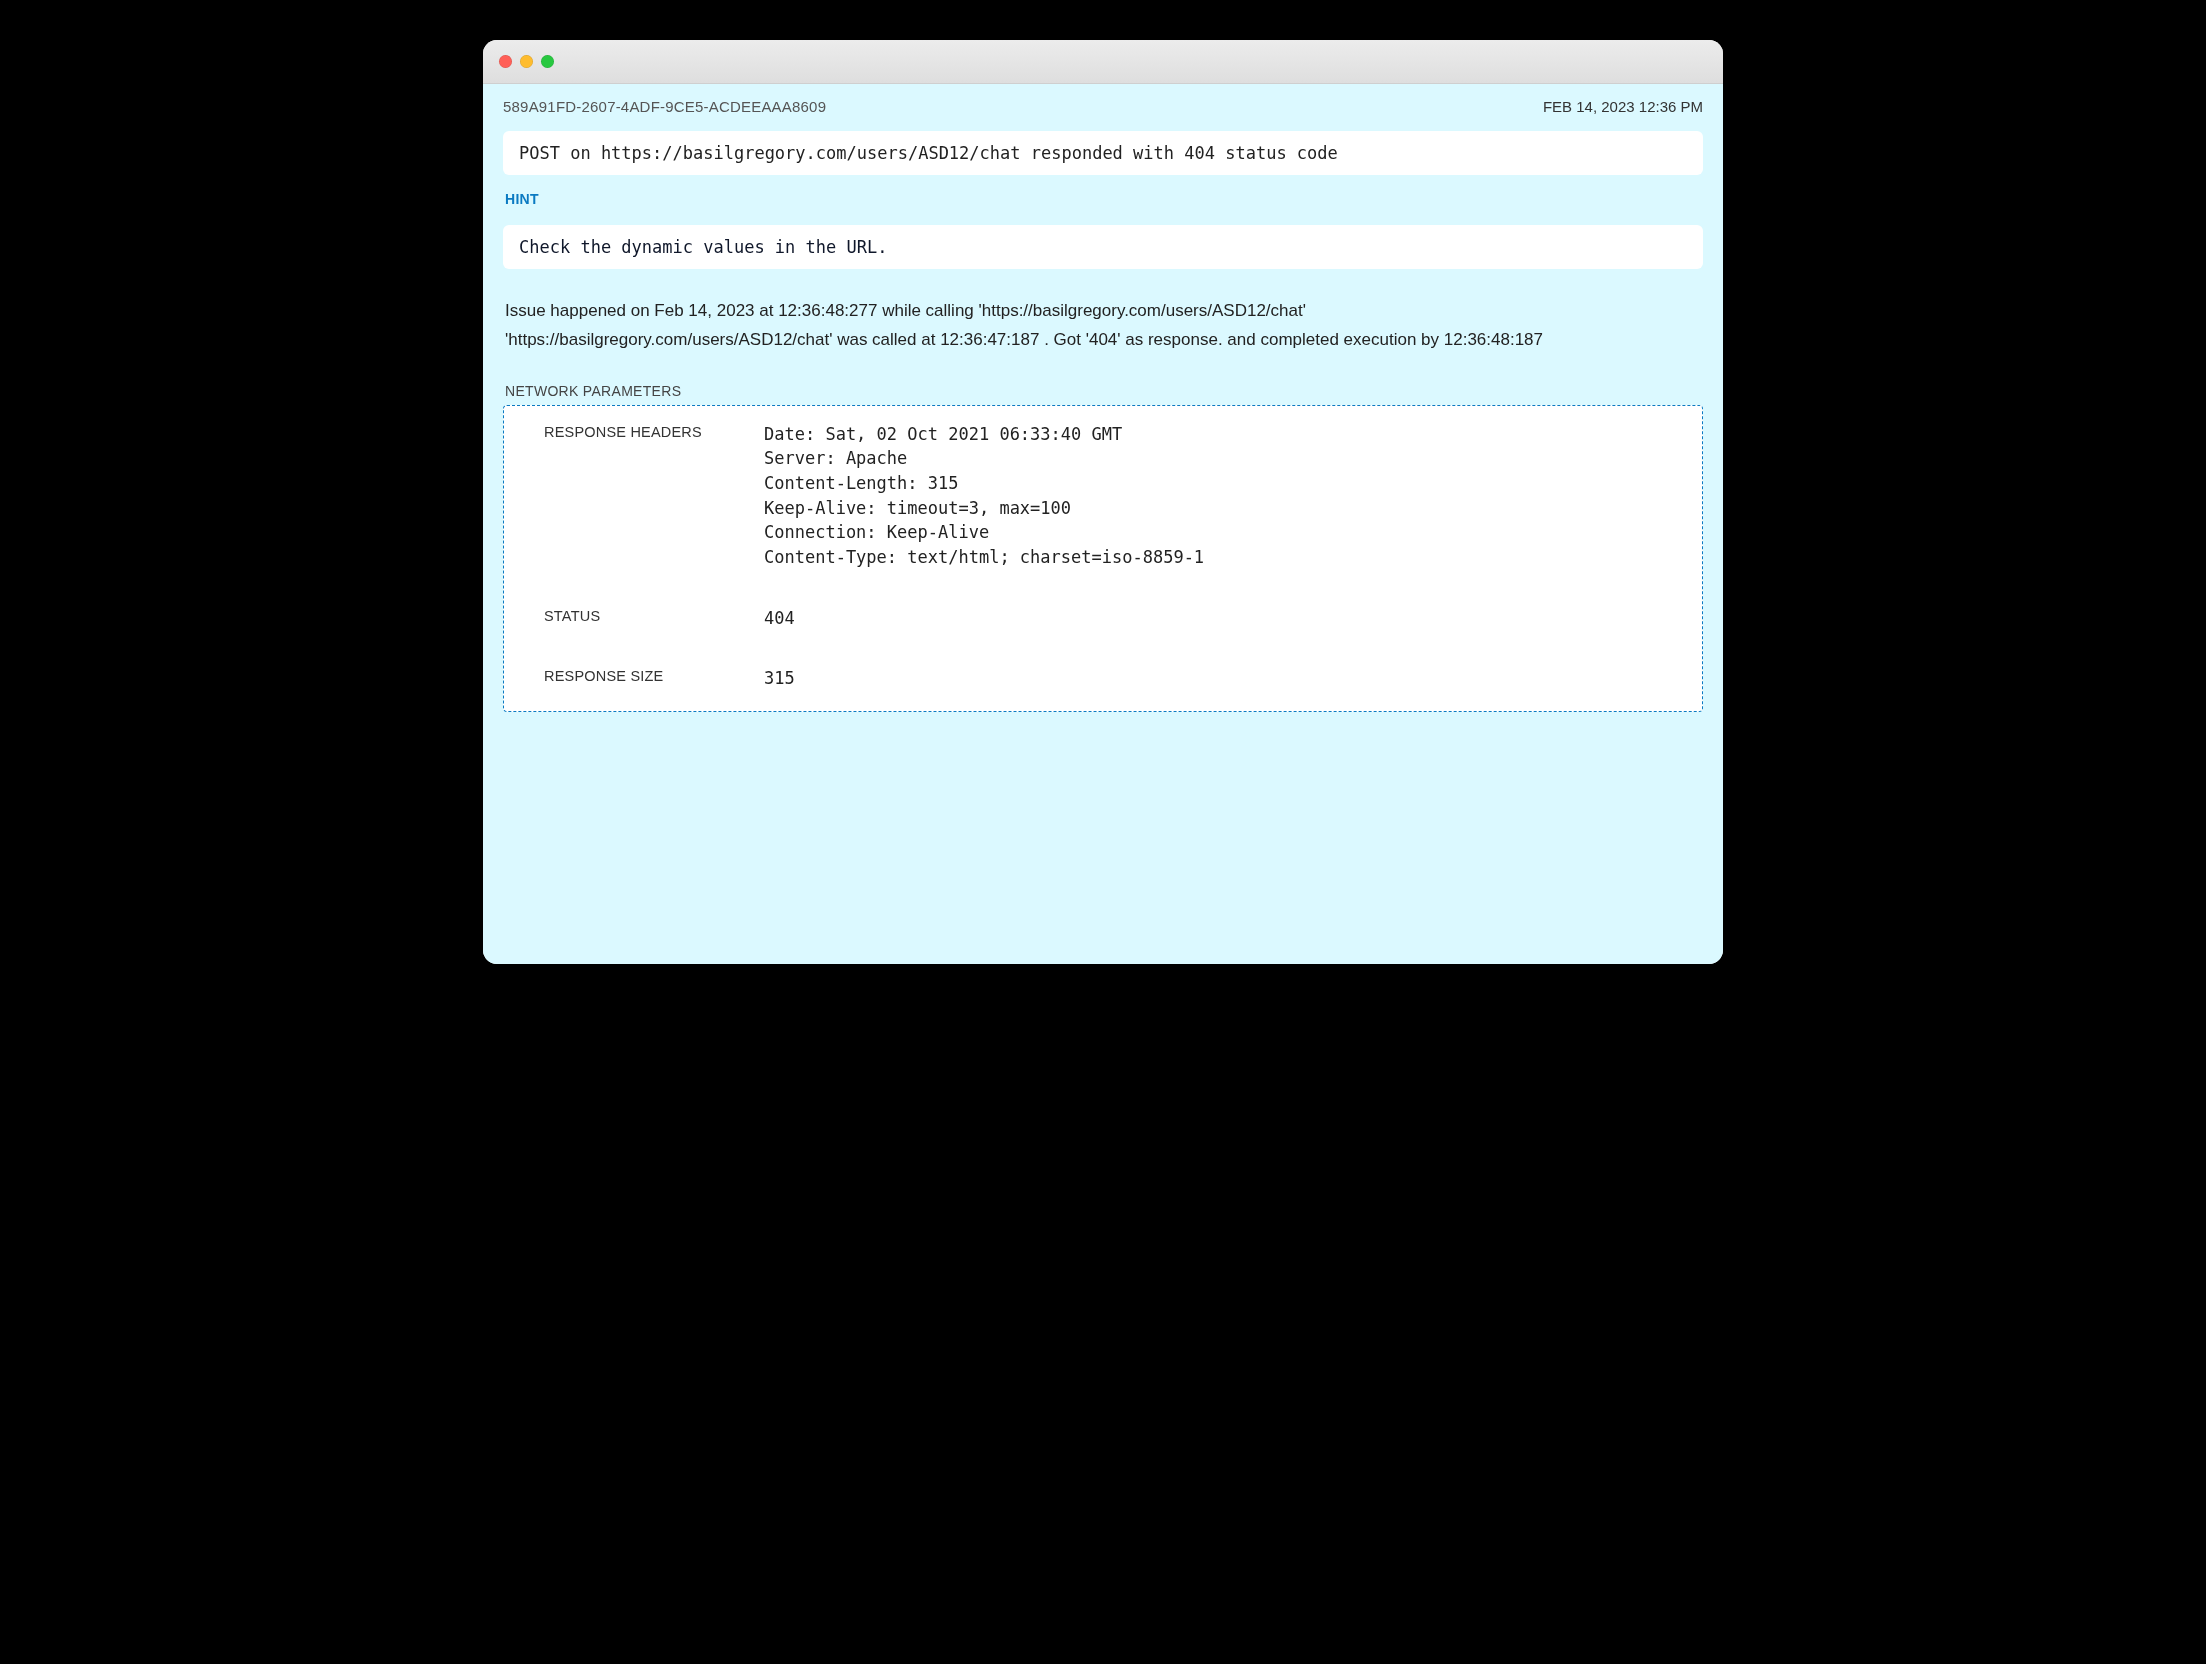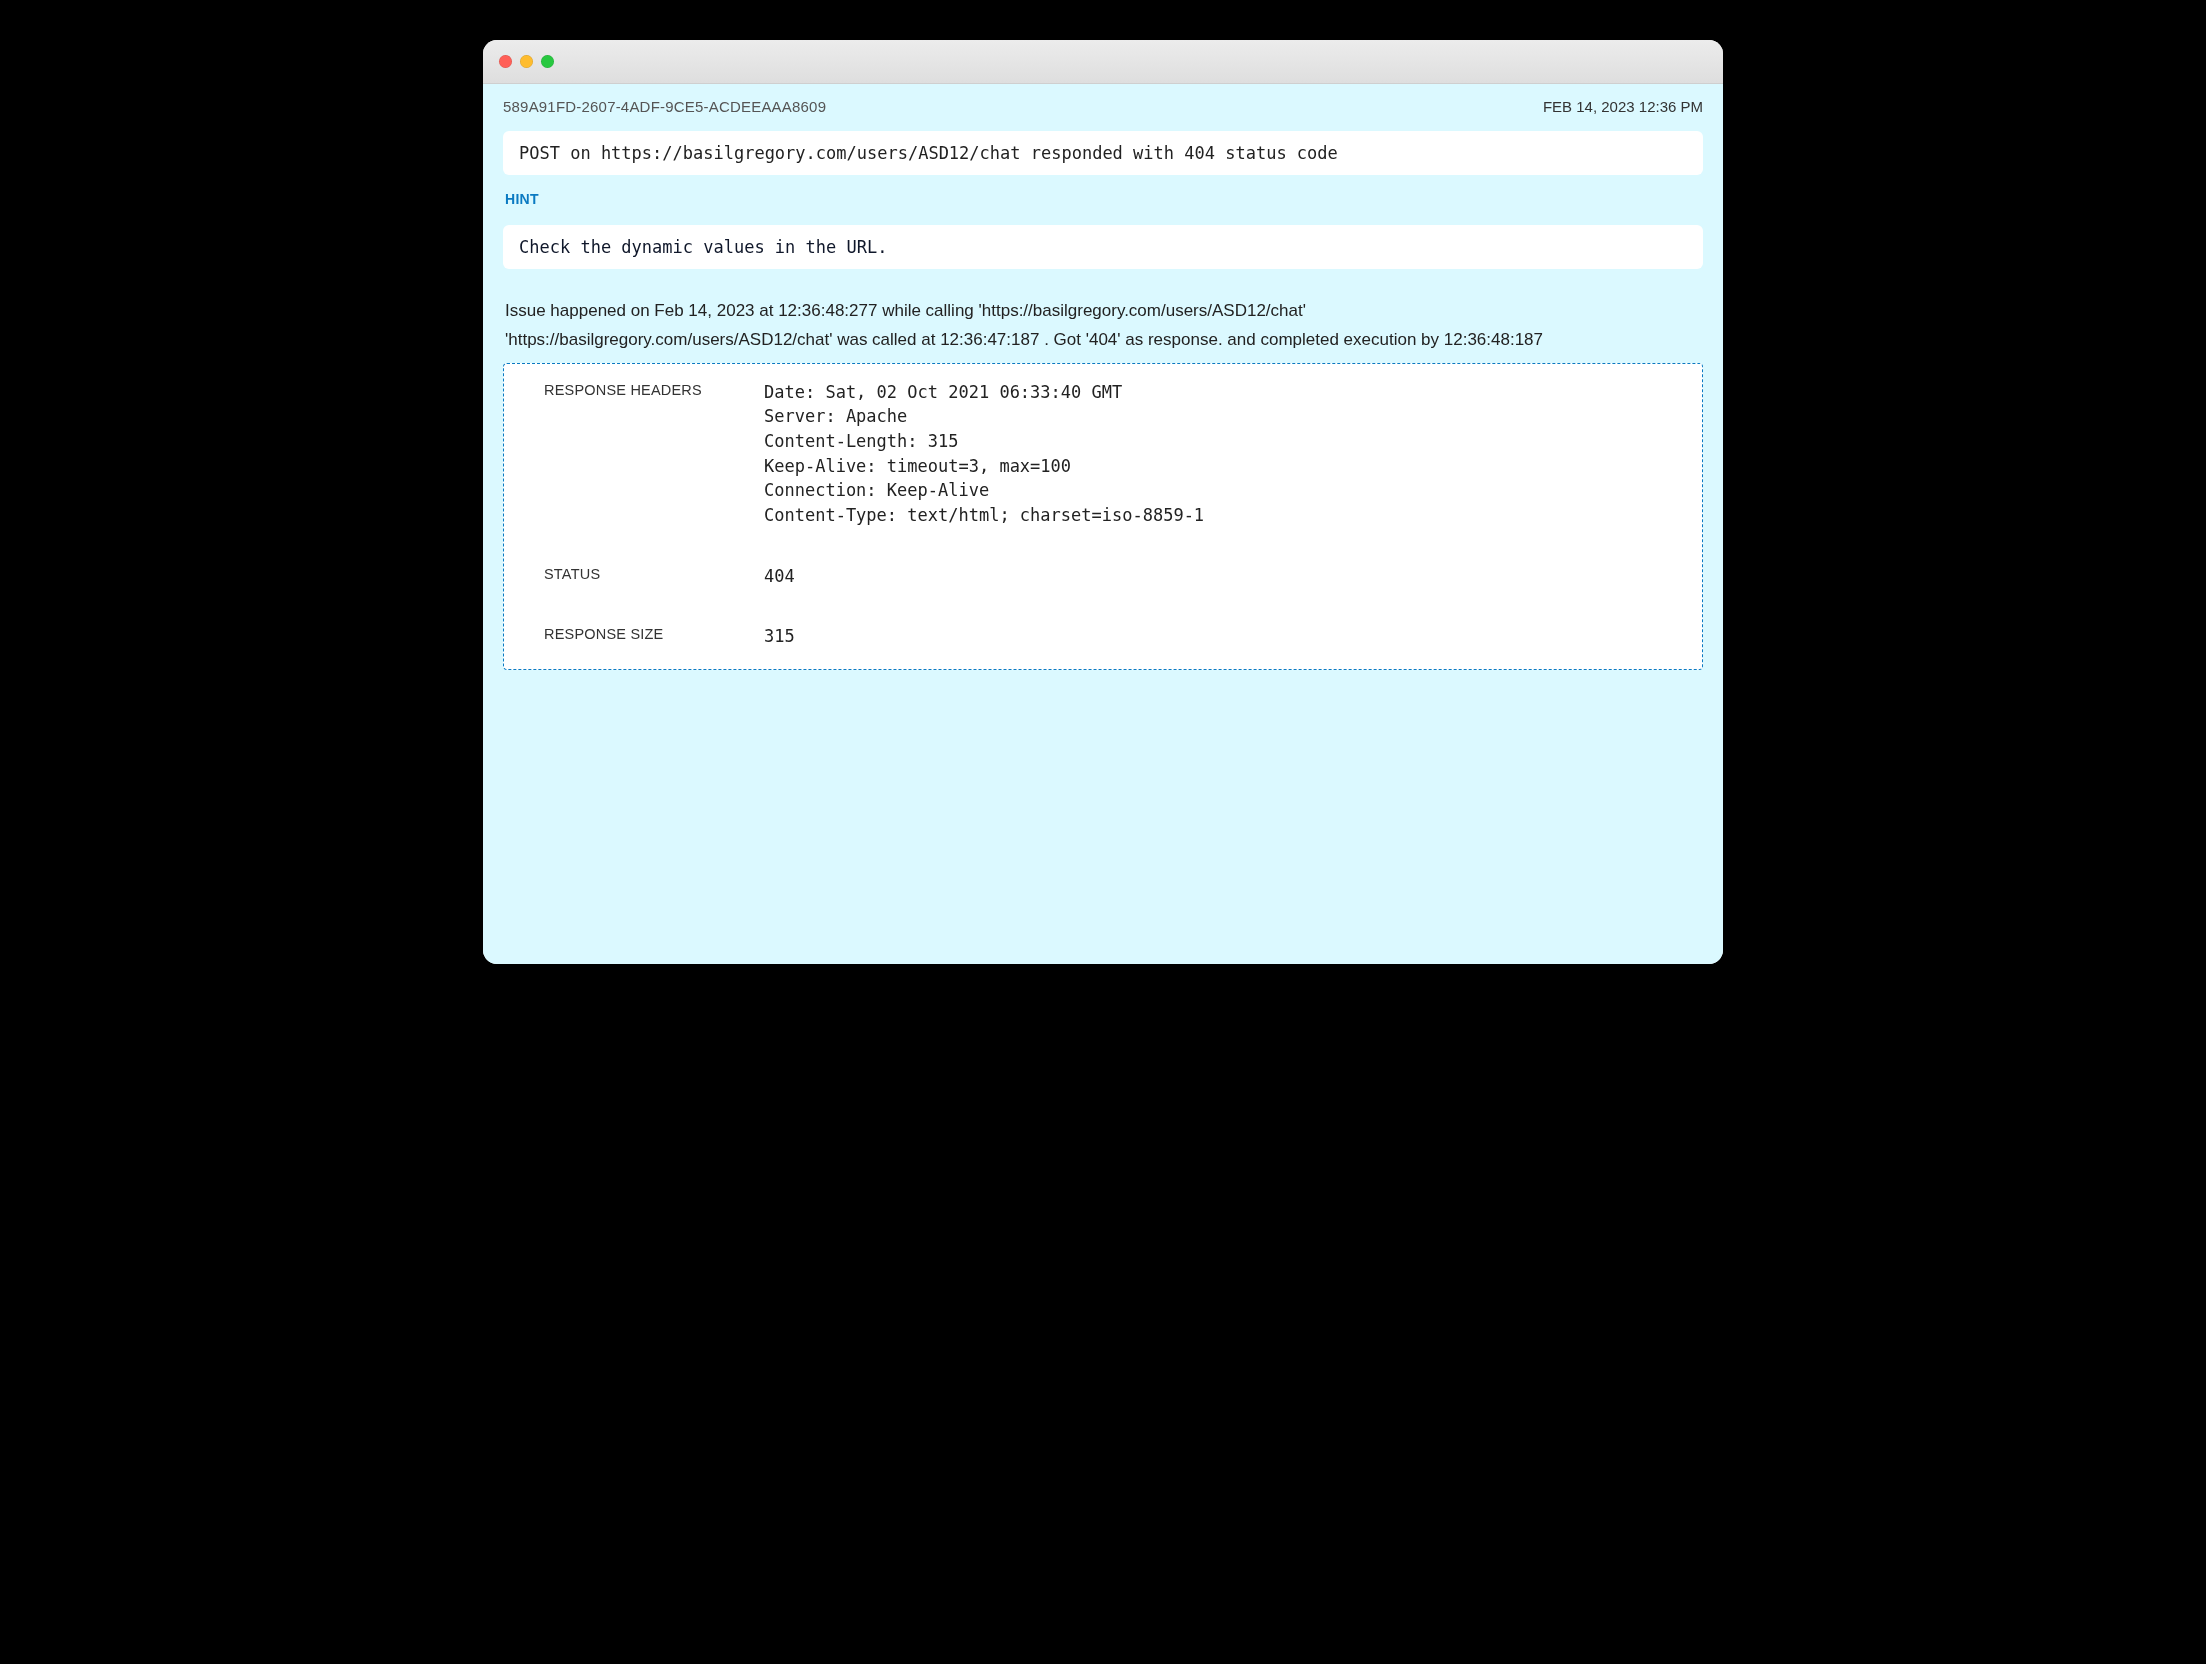--- a/index.html
+++ b/index.html
@@ -146,20 +146,21 @@
     <div class="hint-label">HINT</div>
     <div class="hintbox">
       <span>Check the dynamic values in the URL.</span>
     </div>
 
     <div class="desc">
       <div>Issue happened on Feb 14, 2023 at 12:36:48:277 while calling 'https://basilgregory.com/users/ASD12/chat'</div>
       <div>'https://basilgregory.com/users/ASD12/chat' was called at 12:36:47:187 . Got '404' as response. and completed execution by 12:36:48:187</div>
     </div>
 
+    <div class="section-label">NETWORK PARAMETERS</div>
 
     <div class="params-box">
       <div class="param-row">
         <div class="param-key">RESPONSE HEADERS</div>
         <div class="param-val">Date: Sat, 02 Oct 2021 06:33:40 GMT
 Server: Apache
 Content-Length: 315
 Keep-Alive: timeout=3, max=100
 Connection: Keep-Alive
 Content-Type: text/html; charset=iso-8859-1</div>

